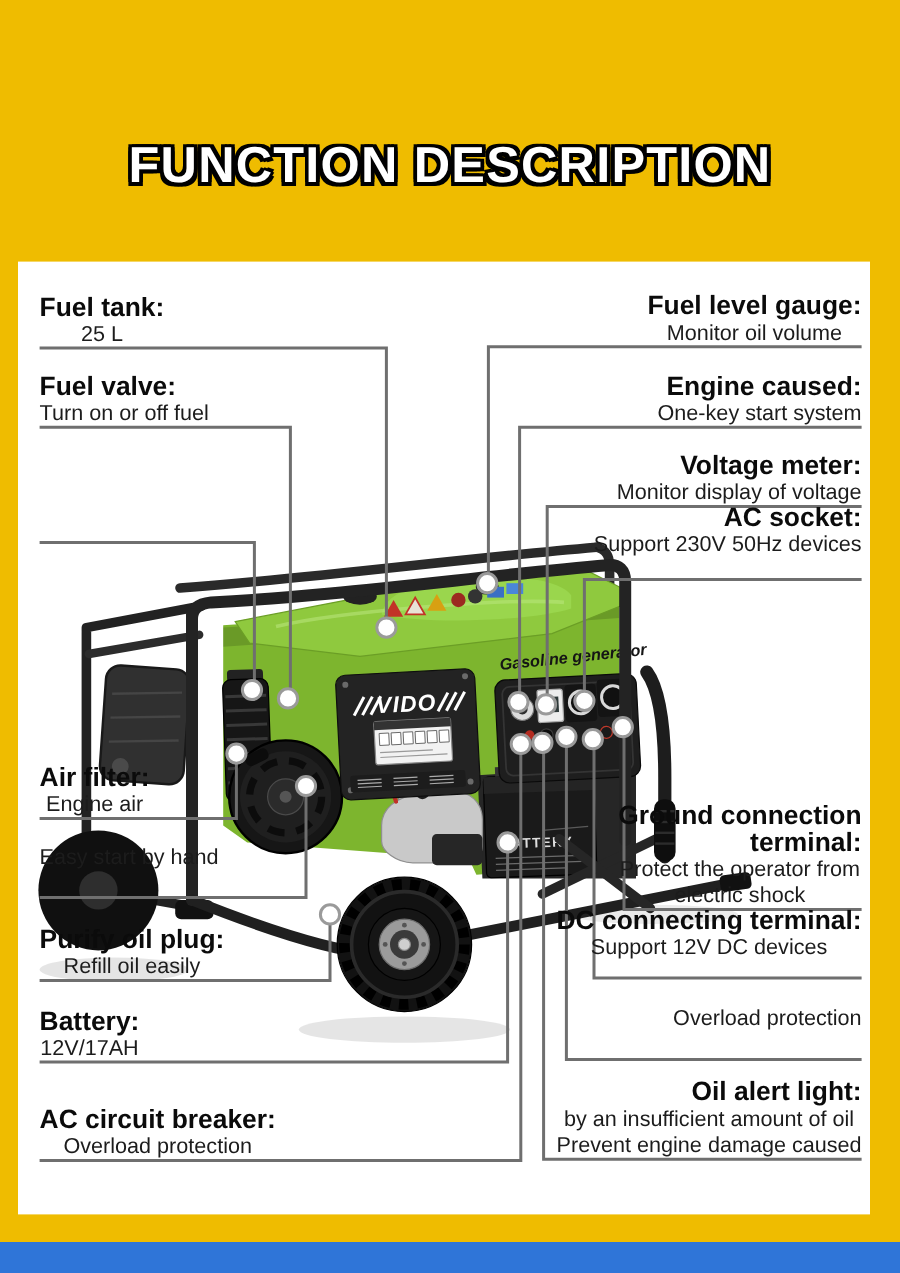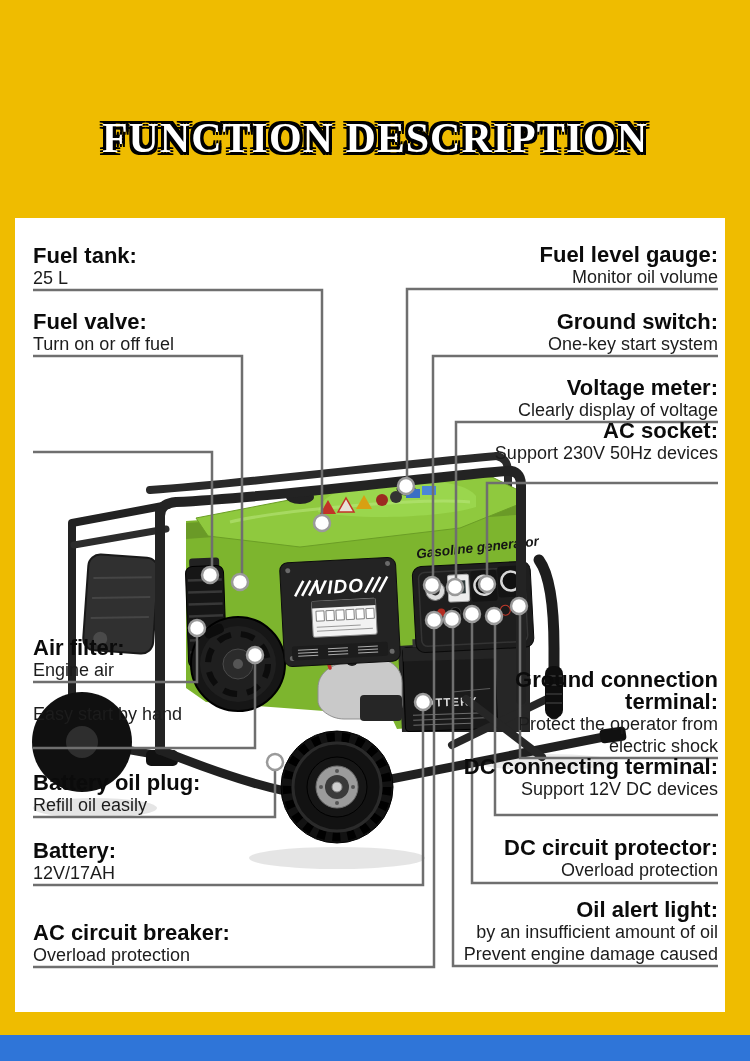--- a/index.html
+++ b/index.html
@@ -1,29 +1,29 @@
 <!DOCTYPE html>
 <html><head>
 <meta charset="utf-8">
 <style>
   html,body{margin:0;padding:0;background:#efbc00;}
   .page{position:relative;width:750px;height:1061px;background:#efbc00;overflow:hidden;font-family:"Liberation Sans",sans-serif;}
   .page-title{
     position:absolute;left:0;top:114px;width:100%;text-align:center;
-    font-family:Liberation Serif, serif;font-weight:bold;font-size:42px;letter-spacing:1px;color:#ffffff;
+    font-family:Liberation Sans, sans-serif;font-weight:bold;font-size:42px;letter-spacing:1px;color:#ffffff;
     text-shadow:-3px -3px 0 #000,3px -3px 0 #000,-3px 3px 0 #000,3px 3px 0 #000,
                 -3px 0 0 #000,3px 0 0 #000,0 -3px 0 #000,0 3px 0 #000;
     z-index:1;
   }
   .content-box{position:absolute;left:15px;top:218px;width:710px;height:794px;background:#ffffff;z-index:1;}
   .footer-bar{position:absolute;left:0;top:1035px;width:100%;height:26px;background:#2f75d8;z-index:1;}
   svg.overlay{position:absolute;left:0;top:0;z-index:2;}
   .lab{position:absolute;z-index:3;color:#101010;}
   .lab .t{font-weight:bold;font-size:22px;line-height:22px;color:#0b0b0b;white-space:nowrap;}
-  .lab .d{font-size:18px;line-height:22px;color:#1c1c1c;white-space:nowrap;}
+  .lab .d{font-size:18px;line-height:22px;color:#1c1c1c;white-space:nowrap;text-align:center;}
   .lab.left{left:33px;text-align:left;}
   .lab.right{right:32px;text-align:right;}
 </style>
 </head>
 <body>
 
 <div class="page">
 
   <div class="page-title">FUNCTION DESCRIPTION</div>
   <div class="content-box"></div>
@@ -267,60 +267,59 @@
     <div class="d">Turn on or off fuel</div>
   </div>
   <div class="lab left" style="top:637px">
     <div class="t">Air filter:</div>
     <div class="d">Engine air</div>
   </div>
   <div class="lab left" style="top:703px">
     <div class="d">Easy start by hand</div>
   </div>
   <div class="lab left" style="top:772px">
-    <div class="t">Battery oil plug:</div>
+    <div class="t">Purify oil plug:</div>
     <div class="d">Refill oil easily</div>
   </div>
   <div class="lab left" style="top:840px">
     <div class="t">Battery:</div>
     <div class="d">12V/17AH</div>
   </div>
   <div class="lab left" style="top:922px">
     <div class="t">AC circuit breaker:</div>
     <div class="d">Overload protection</div>
   </div>
 
   <div class="lab right" style="top:244px">
     <div class="t">Fuel level gauge:</div>
     <div class="d">Monitor oil volume</div>
   </div>
   <div class="lab right" style="top:311px">
-    <div class="t">Ground switch:</div>
+    <div class="t">Engine caused:</div>
     <div class="d">One-key start system</div>
   </div>
   <div class="lab right" style="top:377px">
     <div class="t">Voltage meter:</div>
-    <div class="d">Clearly display of voltage</div>
+    <div class="d">Monitor display of voltage</div>
   </div>
   <div class="lab right" style="top:420px">
     <div class="t">AC socket:</div>
     <div class="d">Support 230V 50Hz devices</div>
   </div>
   <div class="lab right" style="top:669px">
     <div class="t">Ground connection</div>
     <div class="t">terminal:</div>
     <div class="d">Protect the operator from</div>
     <div class="d">electric shock</div>
   </div>
   <div class="lab right" style="top:756px">
     <div class="t">DC connecting terminal:</div>
     <div class="d">Support 12V DC devices</div>
   </div>
   <div class="lab right" style="top:837px">
-    <div class="t">DC circuit protector:</div>
     <div class="d">Overload protection</div>
   </div>
   <div class="lab right" style="top:899px">
     <div class="t">Oil alert light:</div>
     <div class="d">by an insufficient amount of oil</div>
     <div class="d">Prevent engine damage caused</div>
   </div>
 
 </div>
 

